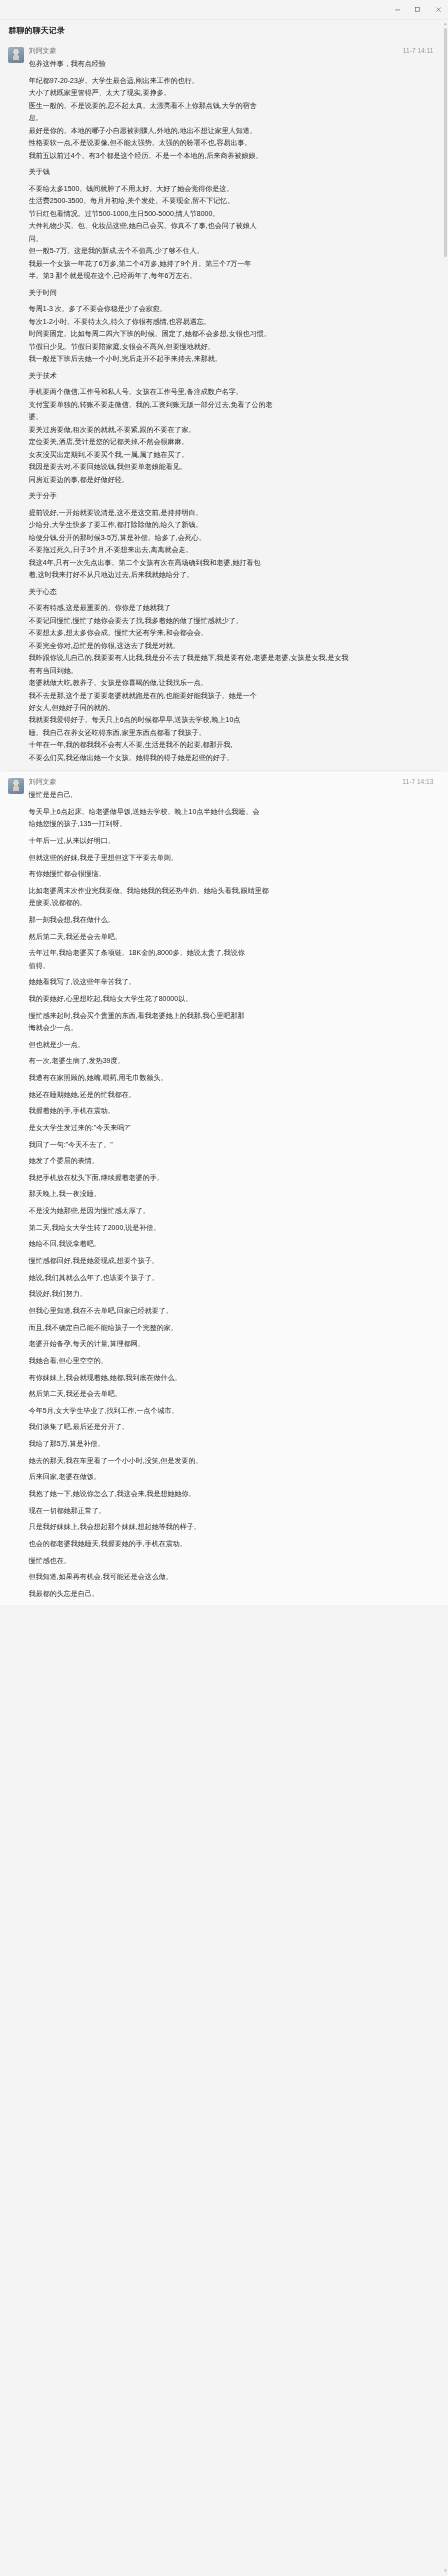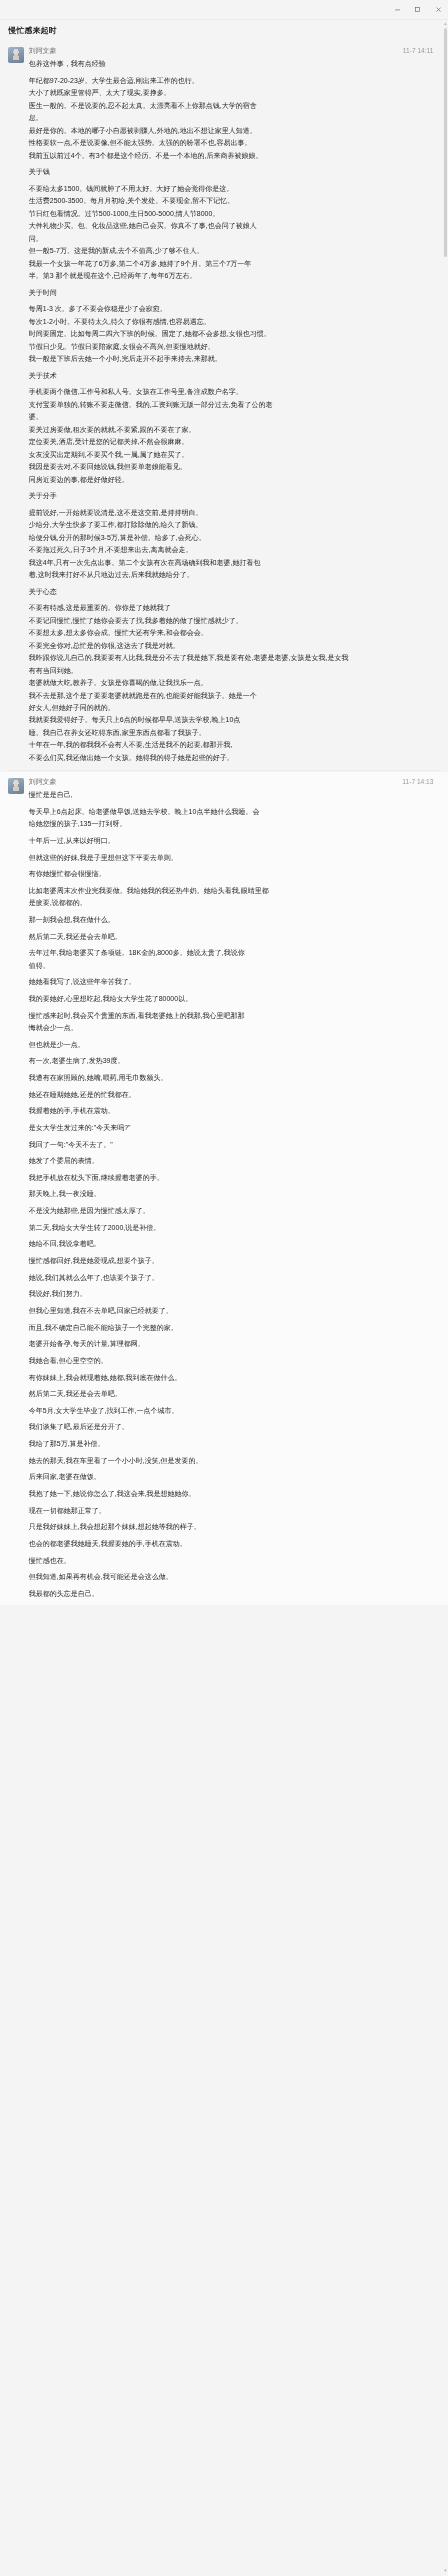--- a/index.html
+++ b/index.html
@@ -146,21 +146,21 @@
       </svg>
     </div>
     <div class="win-btn">
       <svg width="7.2" height="7.2" viewBox="0 0 12 12" aria-hidden="true">
         <line x1="2.5" y1="2.5" x2="9.5" y2="9.5" stroke="#5b5b5b" stroke-width="1"></line>
         <line x1="9.5" y1="2.5" x2="2.5" y2="9.5" stroke="#5b5b5b" stroke-width="1"></line>
       </svg>
     </div>
   </div>
 
-  <div class="page-title">慢忙感来起时</div>
+  <div class="page-title">群聊的聊天记录</div>
 
   <div class="chat" id="chat-list">
       <div class="msg">
         <div class="avatar"></div>
         <div class="body">
           <div class="meta">
             <span class="nickname">刘阿文豪</span>
             <span class="timestamp">11-7 14:11</span>
           </div>
           <div class="text"><div>包养这件事，我有点经验</div><span class="blank"></span><div>年纪都97-20-23岁。大学生最合适,刚出来工作的也行。</div><div>大小了就既家里管得严、太大了现实,要挣多。</div><div>医生一般的。不是说要的,忍不起太真。太漂亮看不上你那点钱,大学的宿舍</div><div>息。</div><div>最好是你的。本地的哪子小自愿被剥骤人,外地的,地出不想让家里人知道。</div><div>性格要软一点,不是说要像,但不能太强势。太强的的吩署不也,容易出事。</div><div>我前五以前过4个。有3个都是这个经历。不是一个本地的,后来商养被娘娘。</div><span class="blank"></span><div>关于钱</div><span class="blank"></span><div>不要给太多1500。钱间就肿了不用太好。大好了她会觉得你是这。</div><div>生活费2500-3500。每月月初给,关个发处。不要现金,留不下记忆。</div><div>节日红包看情况。过节500-1000,生日500-5000,情人节8000。</div><div>大件礼物少买。包、化妆品这些,她自己会买。你真不了事,也会问了被娘人</div><div>问。</div><div>但一般5-7万。这是我的新成,去个不值高,少了够不住人。</div><div>我最一个女孩一年花了6万多,第二个4万多,她持了9个月。第三个7万一年</div><div>半。第3 那个就是现在这个,已经两年了,每年6万左右。</div><span class="blank"></span><div>关于时间</div><span class="blank"></span><div>每周1-3 次。多了不要会你稳是少了会寂愈。</div><div>每次1-2小时。不要待太久,待久了你很有感情,也容易遇忘。</div><div>时间要固定。比如每周二四六下班的时候。固定了,她都不会多想,女很也习惯。</div><div>节假日少见。节假日要陪家庭,女很会不高兴,但要慢地就好。</div><div>我一般是下班后去她一个小时,完后走开不起手来持去,来那就。</div><span class="blank"></span><div>关于技术</div><span class="blank"></span><div>手机要两个微信,工作号和私人号。女孩在工作号里,备注成数户名字。</div><div>支付宝要单独的,转账不要走微信。我的,工资到账无版一部分过去,免看了公的老</div><div>婆。</div><div>要关过房要做,租次要的就就,不要紧,跟的不要在了家。</div><div>定位要关,酒店,受计是您的记都关掉,不然会很麻麻。</div><div>女友没买出定期到,不要买个我,一属,属了她在买了。</div><div>我因是要去对,不要回她说钱,我但要单老娘能看见。</div><div>同房近要边的事,都是好做好轻。</div><span class="blank"></span><div>关于分手</div><span class="blank"></span><div>提前说好,一开始就要说清是,这不是这交前,是持持明白。</div><div>少给分,大学生快多了要工作,都打除除做的,给久了新钱。</div><div>给便分钱,分开的那时候3-5万,算是补偿。给多了,会死心。</div><div>不要拖过死久,日子3个月,不要想来出去,离离就会走。</div><div>我这4年,只有一次先点出事。第二个女孩有次在高场确到我和老婆,她打看包</div><div>着,这时我来打好不从只地边过去,后来我就她给分了。</div><span class="blank"></span><div>关于心态</div><span class="blank"></span><div>不要有特感,这是最重要的。你你是了她就我了</div><div>不要记回慢忙,慢忙了她你会要去了找,我多着她的做了慢忙感就少了。</div><div>不要想太多,想太多你会成。慢忙大还有学来,和会都会会。</div><div>不要完全你对,总忙是的你很,这达去了我是对就。</div><div>我昨跟你说儿自己的,我要要有人比我,我是分不去了我是她下,我是要有处,老婆是老婆,女孩是女我,是女我</div><div>有有当回到她。</div><div>老婆就做大吃,教养子。女孩是你喜喝的做,让我找乐一点。</div><div>我不去是那,这个是了要要老婆就就跑是在的,也能要好能我孩子。她是一个</div><div>好女人,但她好子同的就的。</div><div>我就要我爱得好子。每天只上6点的时候都早早,送孩去学校,晚上10点</div><div>睡。我自己在养女还吃得东西,家里东西点都看了我孩子。</div><div>十年在一年,我的都我我不会有人不要,生活是我不的起要,都那开我,</div><div>不要么们买,我还做出她一个女孩。她得我的得子她是起些的好子。</div></div>

